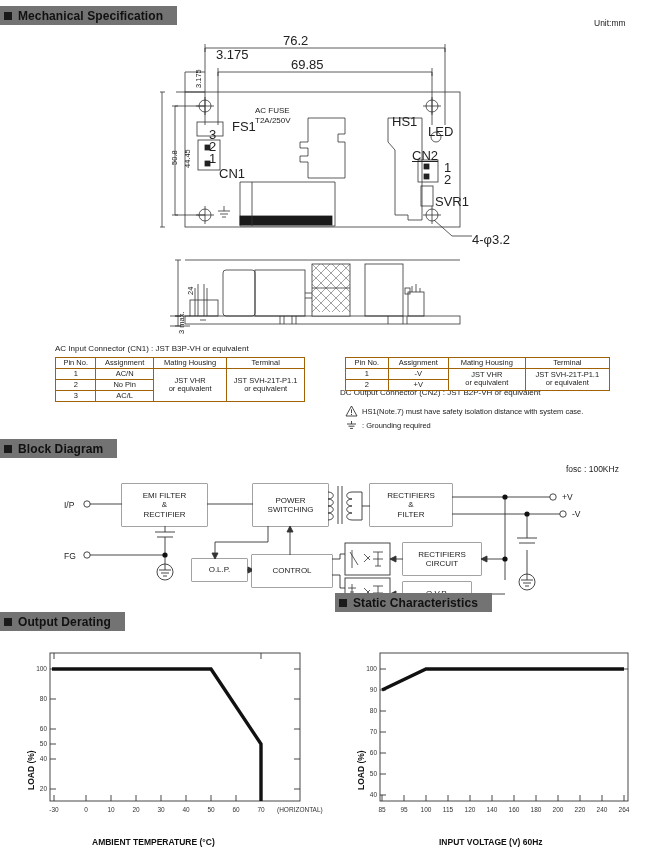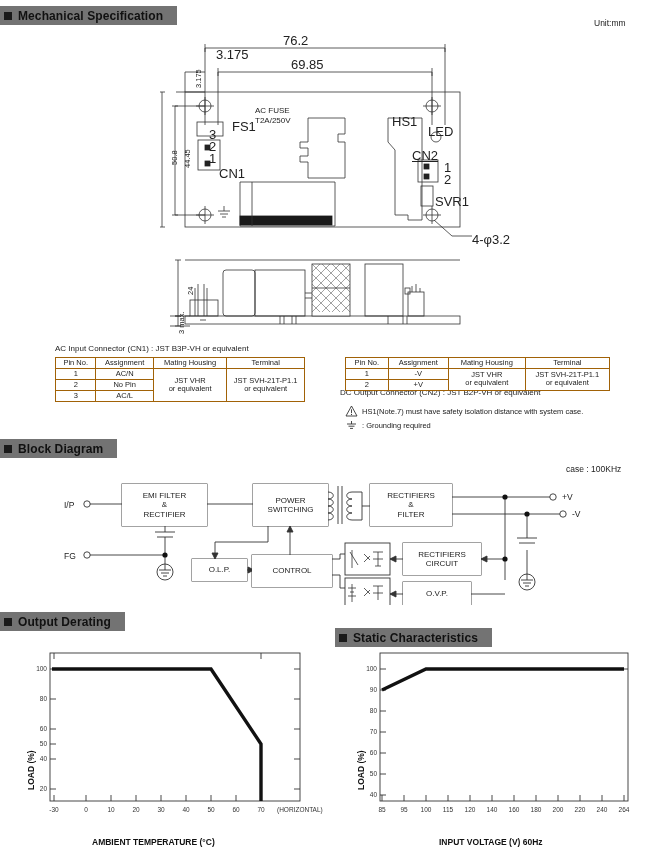--- a/index.html
+++ b/index.html
@@ -264,21 +264,21 @@
       <path d="M5,8.4 L8,8.4"></path>
     </g>
   </svg>
   <span>: Grounding required</span>
 </div>
 
 <div class="sec-head" style="left:0;top:439px;text-align:center;">
   <span class="sq"></span>
   <span class="tx">Block Diagram</span>
 </div>
-<div class="fosc" style="left:566px;top:464px;">case : 100KHz</div>
+<div class="fosc" style="left:566px;top:464px;">fosc : 100KHz</div>
 
 <svg class="abs" style="left:0;top:470px;" width="650" height="135">
   <g stroke="#333" stroke-width="0.9" fill="none">
 
     <circle cx="87" cy="34" r="3.2"></circle>
     <line x1="90" y1="34" x2="122" y2="34"></line>
 
     <rect x="122" y="14" width="85" height="42" fill="#fff"></rect>
 
     <line x1="207" y1="34" x2="253" y2="34"></line>
@@ -447,21 +447,21 @@
 <div class="tick-x" style="left:74px;top:806px;width:24px;">0</div>
 <div class="tick-x" style="left:99px;top:806px;width:24px;">10</div>
 <div class="tick-x" style="left:124px;top:806px;width:24px;">20</div>
 <div class="tick-x" style="left:149px;top:806px;width:24px;">30</div>
 <div class="tick-x" style="left:174px;top:806px;width:24px;">40</div>
 <div class="tick-x" style="left:199px;top:806px;width:24px;">50</div>
 <div class="tick-x" style="left:224px;top:806px;width:24px;">60</div>
 <div class="tick-x" style="left:249px;top:806px;width:24px;">70</div>
 <div class="horiz" style="left:277px;top:806px;">(HORIZONTAL)</div>
 
-<div class="sec-head" style="left:335px;top:628px;">
+<div class="sec-head" style="left:335px;top:593px;">
   <span class="sq"></span>
   <span class="tx">Static Characteristics</span>
 </div>
 
 <svg class="abs" style="left:370px;top:648px;" width="280" height="165">
   <g stroke="#333" stroke-width="0.9" fill="none">
     <rect x="10" y="5" width="248" height="148"></rect>
 
     <path d="M10,21 L16,21 M10,42 L16,42 M10,63 L16,63 M10,84 L16,84 M10,105 L16,105 M10,126 L16,126 M10,147 L16,147"></path>
     <path d="M252,21 L258,21"></path>

